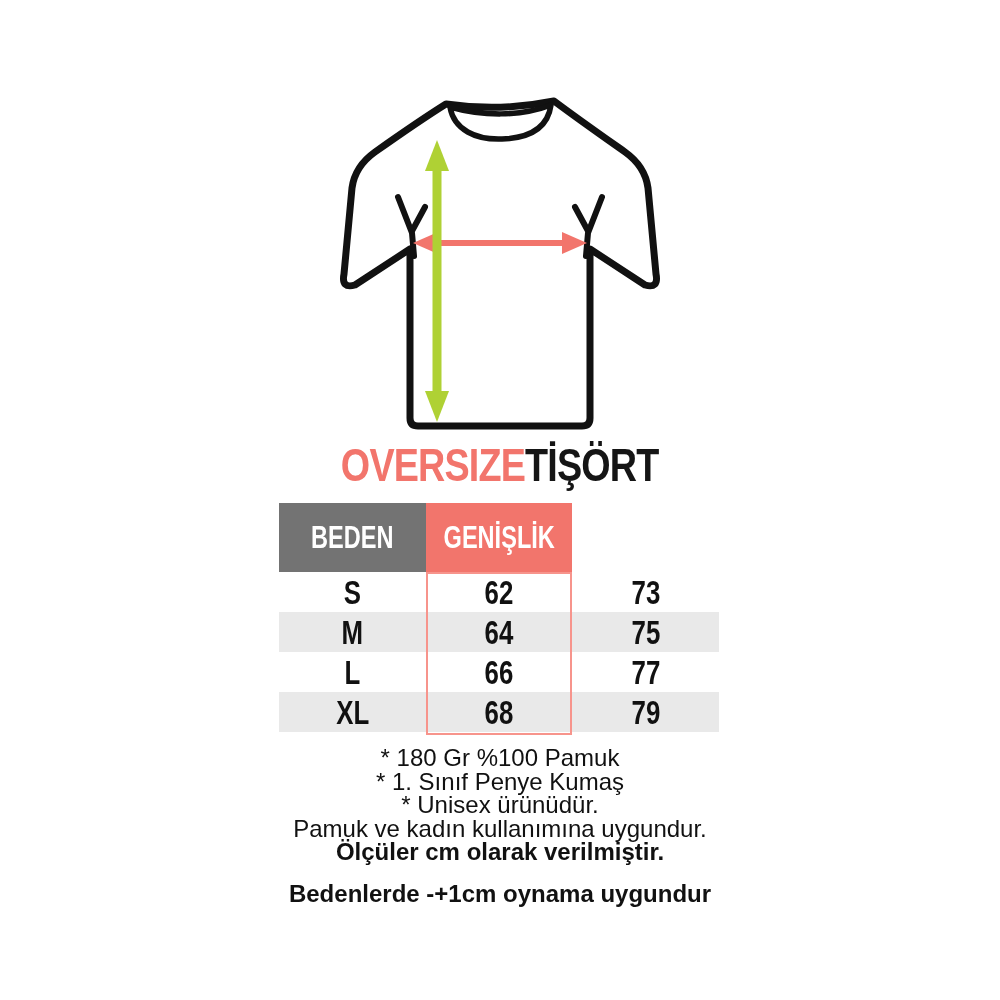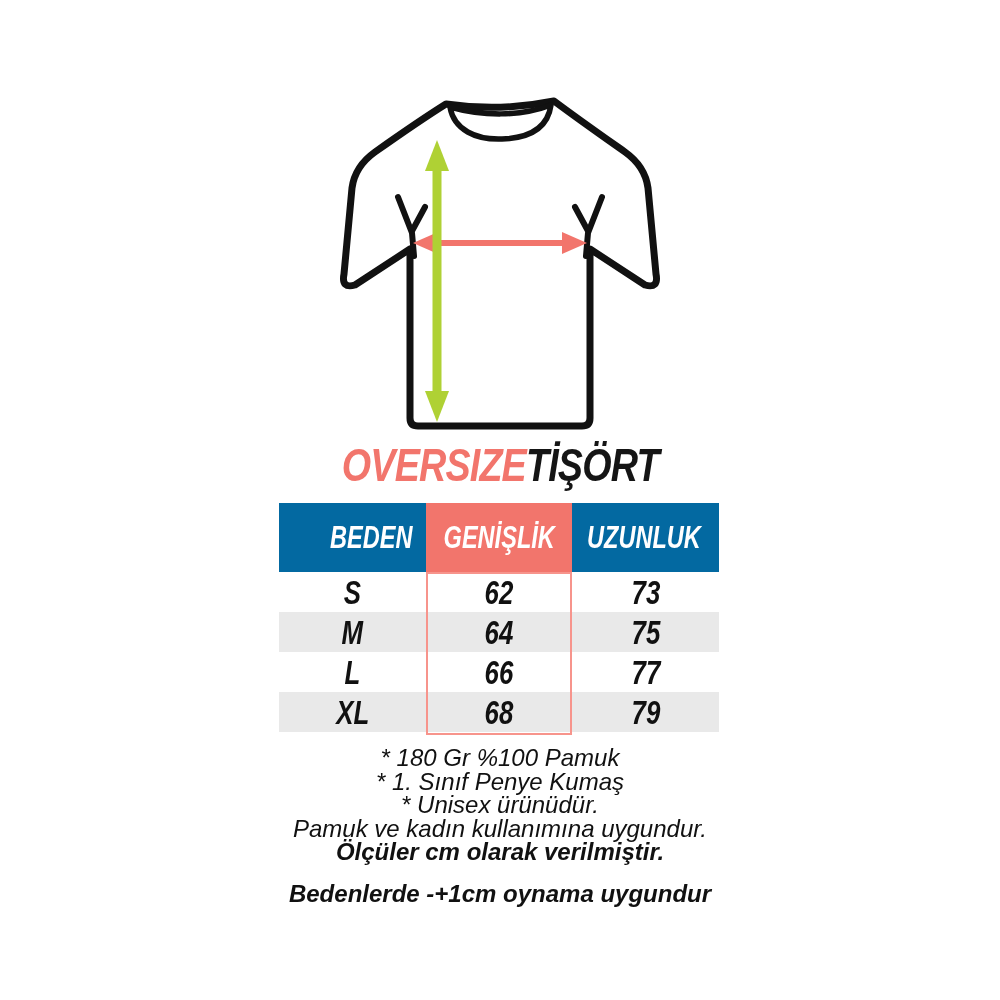--- a/index.html
+++ b/index.html
@@ -2,21 +2,20 @@
 <html><head>
 <meta charset="utf-8">
 <style>
   html,body{margin:0;padding:0;background:#ffffff;}
   .canvas{
     position:relative;
     width:907px;height:1000px;
     background:#ffffff;
     font-family:"Liberation Sans", sans-serif;
     overflow:hidden;
-    font-style:italic;
   }
   
   .tshirt-wrap{position:absolute;left:330px;top:78px;width:340px;height:370px;}
   
   .title{
     position:absolute;left:0;top:442px;width:1000px;
     text-align:center;white-space:nowrap;
   }
   .title .condense{
     display:inline-block;transform:scaleX(0.82);transform-origin:50% 50%;
@@ -32,21 +31,21 @@
     color:#ffffff;font-weight:700;
   }
   .th .condense, .cell .condense{
     display:inline-block;transform:scaleX(0.76);transform-origin:50% 50%;
     white-space:nowrap;
   }
   .th{font-size:31px;}
   .col-a{width:147px;}
   .col-b{width:146px;}
   .col-c{width:147px;}
-  .bg-green{background:#0369a1;justify-content:flex-end;}
+  .bg-green{background:#737373;}
   .bg-salmon{background:#F2756C;text-align:center;}
   .trow{display:flex;height:40px;}
   .trow.alt{background:#E9E9E9;}
   .cell{
     display:flex;align-items:center;justify-content:center;
     font-weight:700;font-size:34px;color:#111111;
   }
   .highlight-rect{
     position:absolute;left:147px;top:69px;width:146px;height:163px;
     border:2px solid #F7948C;box-sizing:border-box;pointer-events:none;
@@ -119,23 +118,20 @@
   </div>
 
   <div class="size-table">
     <div class="thead">
       <div class="th col-a bg-green">
         <span class="condense">BEDEN</span>
       </div>
       <div class="th col-b bg-salmon">
         <span class="condense">GENİŞLİK</span>
       </div>
-      <div class="th col-c bg-green">
-        <span class="condense">UZUNLUK</span>
-      </div>
     </div>
 
     <div class="trow">
       <div class="cell col-a">
           <span class="condense">S</span>
         </div>
       <div class="cell col-b">
           <span class="condense">62</span>
         </div>
       <div class="cell col-c">

